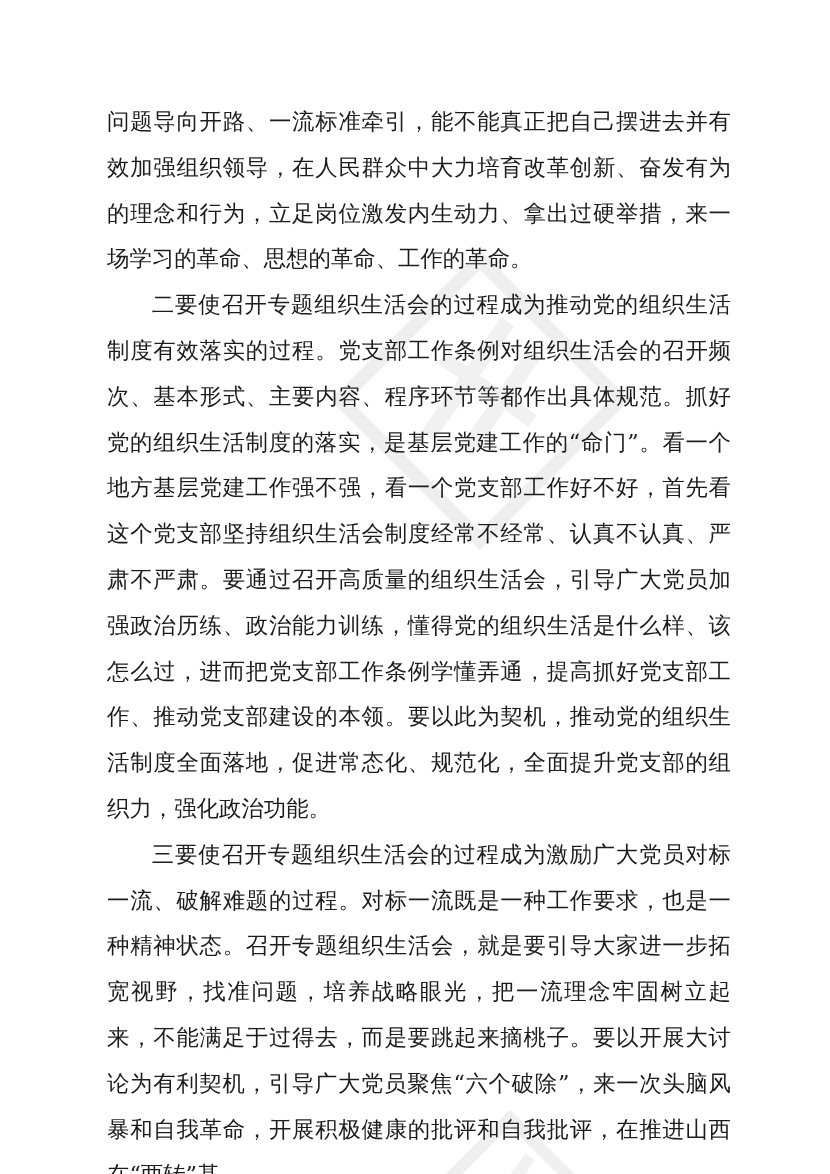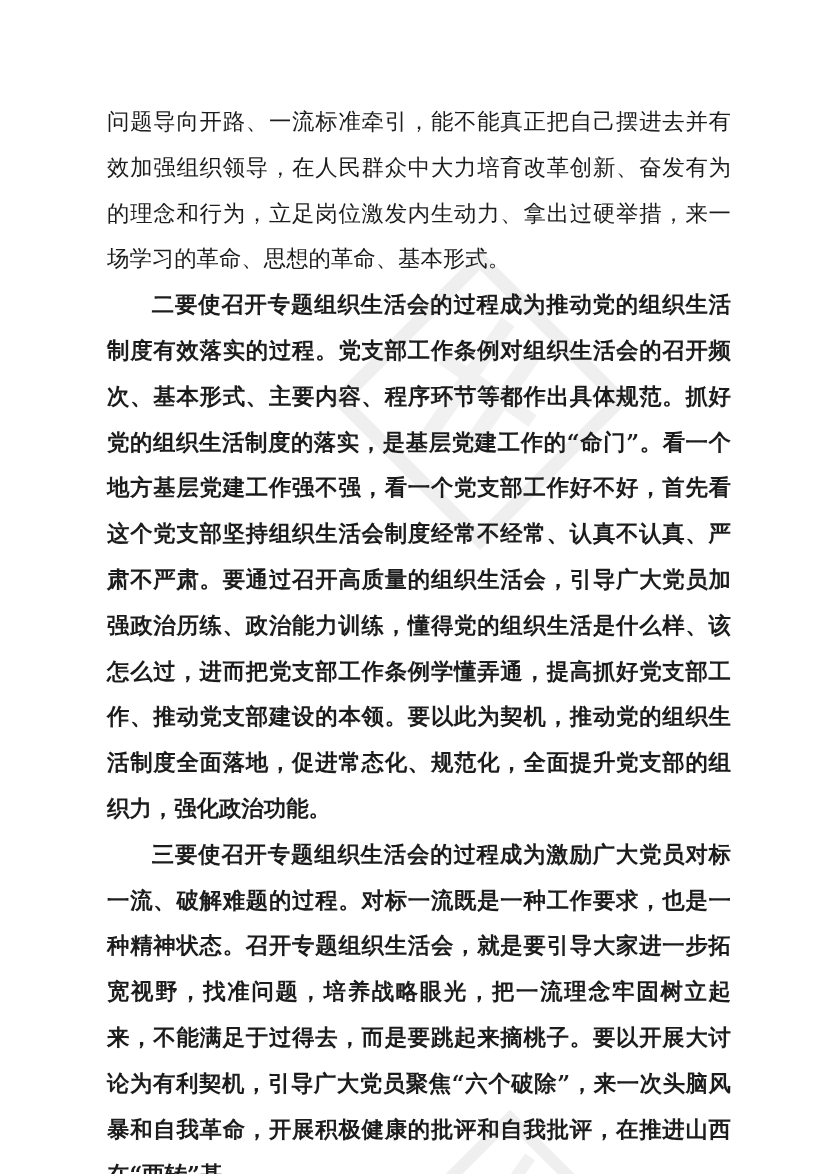--- a/index.html
+++ b/index.html
@@ -32,21 +32,20 @@
       text-align: justify;
       text-justify: inter-character;
       z-index: 2;
     }
     .para {
       margin: 0;
       padding: 0;
     }
     .para.indent {
       text-indent: 2em;
-      font-weight: bold;
     }
     .watermark {
       position: absolute;
       z-index: 1;
       pointer-events: none;
     }
   </style>
 </head>
 <body>
 
@@ -67,17 +66,17 @@
     <g fill="none" stroke="#efefef" stroke-width="12">
       <path d="M100 8 L192 100 L100 192 L8 100 Z"></path>
     </g>
     <g fill="#f1f1f1">
       <rect x="80" y="45" width="12" height="90" transform="rotate(35 100 100)"></rect>
       <rect x="105" y="55" width="12" height="80" transform="rotate(35 100 100)"></rect>
     </g>
   </svg>
 
   <div class="content">
-    <p class="para">问题导向开路、一流标准牵引，能不能真正把自己摆进去并有效加强组织领导，在人民群众中大力培育改革创新、奋发有为的理念和行为，立足岗位激发内生动力、拿出过硬举措，来一场学习的革命、思想的革命、基本形式。</p>
+    <p class="para">问题导向开路、一流标准牵引，能不能真正把自己摆进去并有效加强组织领导，在人民群众中大力培育改革创新、奋发有为的理念和行为，立足岗位激发内生动力、拿出过硬举措，来一场学习的革命、思想的革命、工作的革命。</p>
     <p class="para indent">二要使召开专题组织生活会的过程成为推动党的组织生活制度有效落实的过程。党支部工作条例对组织生活会的召开频次、基本形式、主要内容、程序环节等都作出具体规范。抓好党的组织生活制度的落实，是基层党建工作的“命门”。看一个地方基层党建工作强不强，看一个党支部工作好不好，首先看这个党支部坚持组织生活会制度经常不经常、认真不认真、严肃不严肃。要通过召开高质量的组织生活会，引导广大党员加强政治历练、政治能力训练，懂得党的组织生活是什么样、该怎么过，进而把党支部工作条例学懂弄通，提高抓好党支部工作、推动党支部建设的本领。要以此为契机，推动党的组织生活制度全面落地，促进常态化、规范化，全面提升党支部的组织力，强化政治功能。</p>
     <p class="para indent">三要使召开专题组织生活会的过程成为激励广大党员对标一流、破解难题的过程。对标一流既是一种工作要求，也是一种精神状态。召开专题组织生活会，就是要引导大家进一步拓宽视野，找准问题，培养战略眼光，把一流理念牢固树立起来，不能满足于过得去，而是要跳起来摘桃子。要以开展大讨论为有利契机，引导广大党员聚焦“六个破除”，来一次头脑风暴和自我革命，开展积极健康的批评和自我批评，在推进山西在“两转”基</p>
   </div>
 </div>
 
 </body></html>

